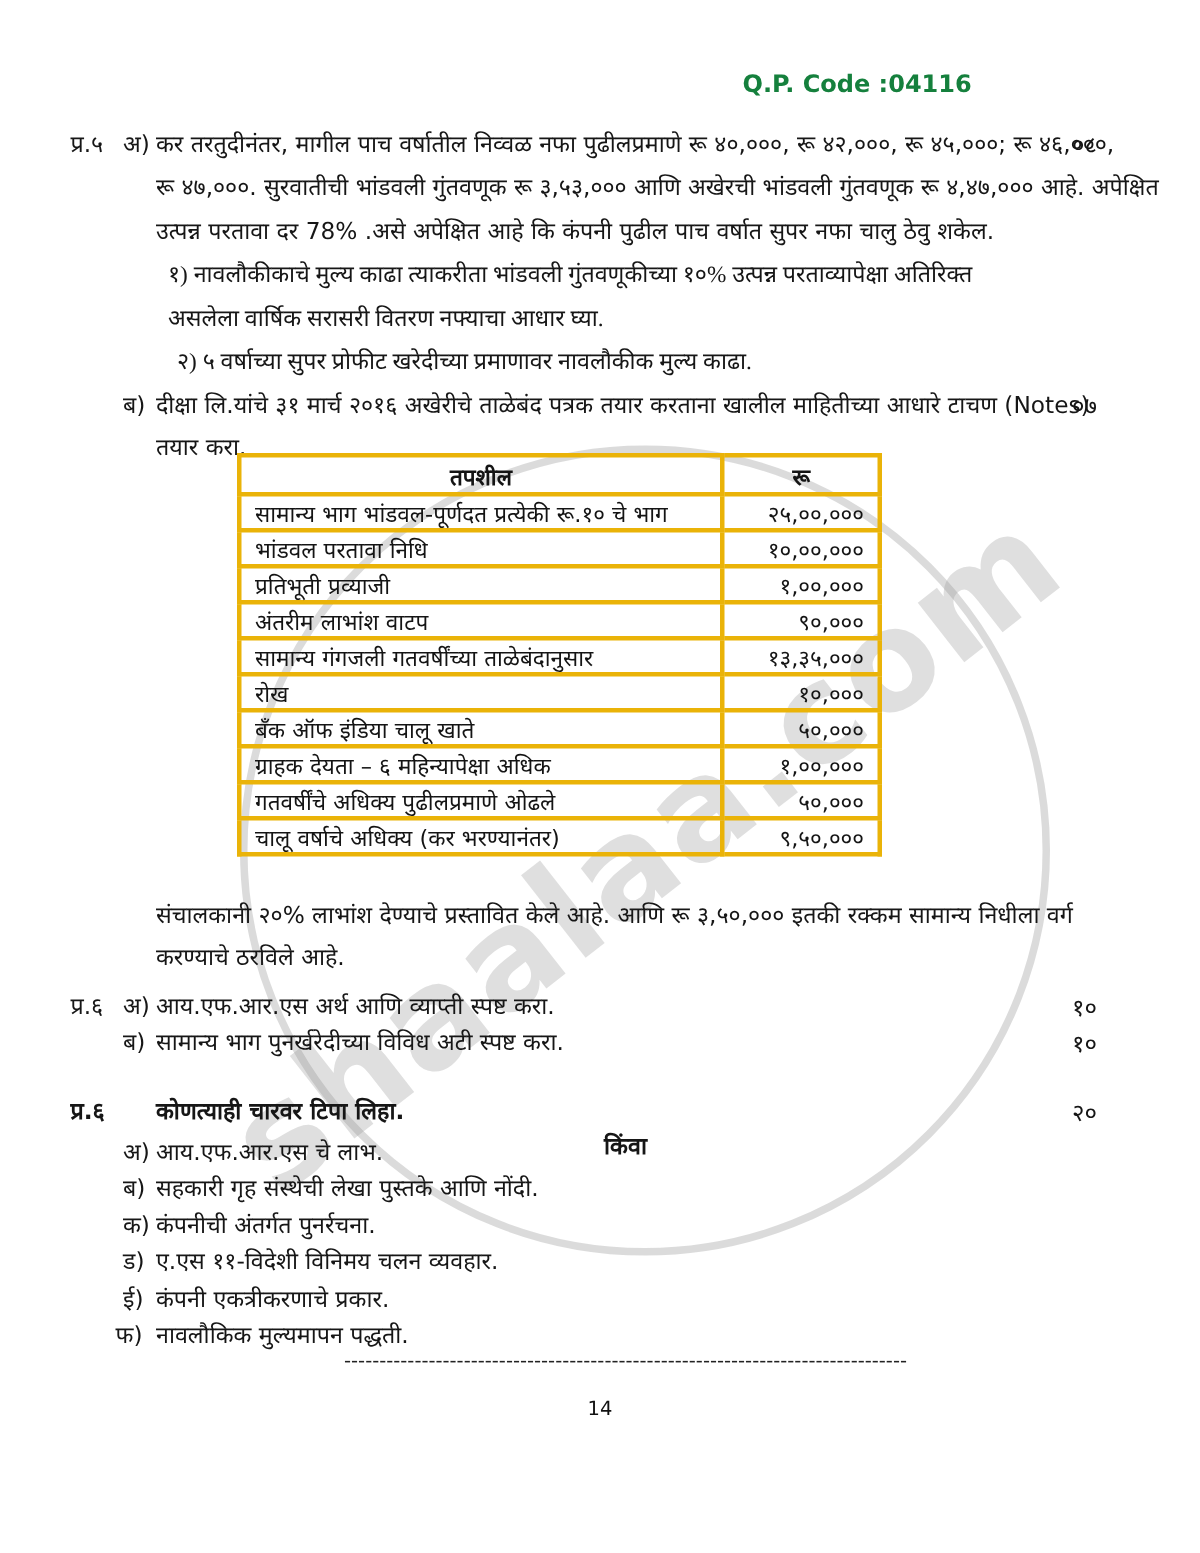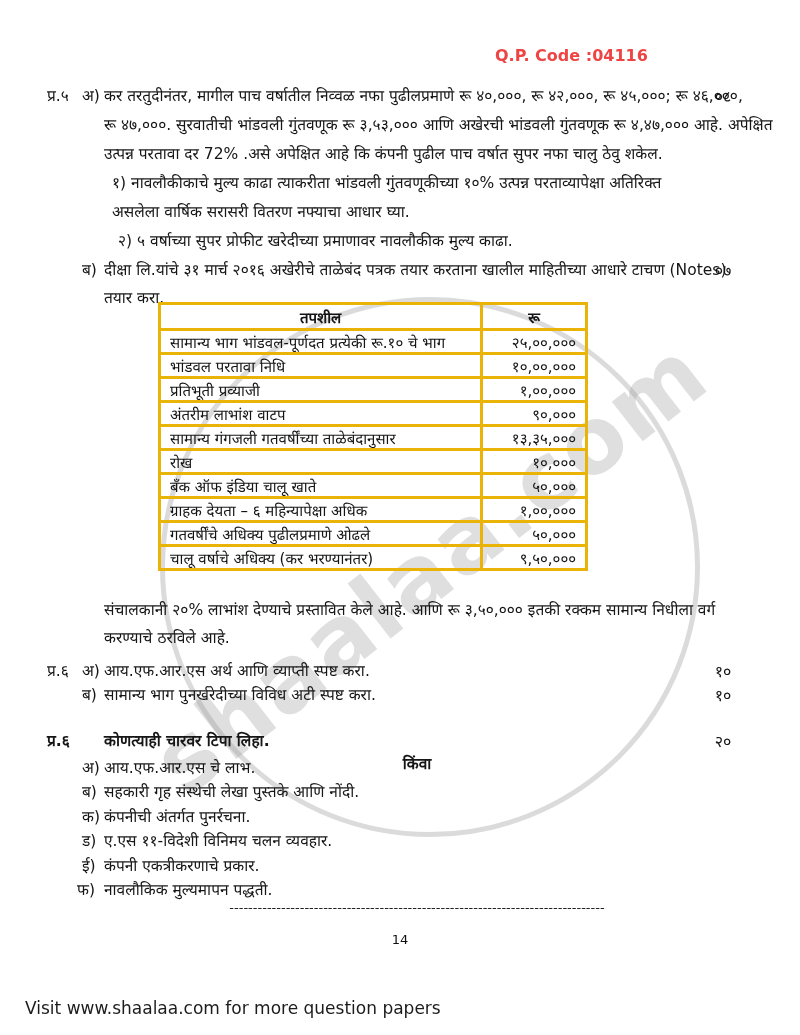--- a/index.html
+++ b/index.html
@@ -25,29 +25,29 @@
     transform:rotate(-38deg);
     font-size:92px;
     font-weight:700;
     letter-spacing:2px;
     color:rgba(150,150,150,0.30);
     white-space:nowrap;
   }
   
   .qp-code{
     position:absolute;left:495px;top:46px;
-    font-weight:700;font-size:16px;color:#ef4444;
+    font-weight:700;font-size:16px;color:#15803d;
   }
   
   .abs{position:absolute;}
   .line{position:relative;height:29px;font-size:15.5px;line-height:21px;}
   .line .qno{position:absolute;left:47px;white-space:nowrap;}
   .line .lab{position:absolute;left:82px;white-space:nowrap;}
   .line .txt{position:absolute;left:104px;white-space:nowrap;}
-  .line .txt-indent{position:absolute;left:112px;white-space:nowrap;}
+  .line .txt-indent{position:absolute;left:112px;white-space:nowrap;font-family:Liberation Serif, serif;}
   .line .marks{position:absolute;left:698px;width:50px;text-align:center;font-size:16px;}
   .h28 .line{height:28px;}
   .bold{font-weight:700;}
   
   table.qtable{
     position:absolute;left:158px;top:302px;
     width:430px;border-collapse:collapse;
     font-size:15px;color:#141414;
     background:transparent;
   }
@@ -94,21 +94,21 @@
     <div class="line">
       <span class="qno">प्र.५</span>
       <span class="lab">अ)</span>
       <span class="txt">कर तरतुदीनंतर, मागील पाच वर्षातील निव्वळ नफा पुढीलप्रमाणे रू ४०,०००, रू ४२,०००, रू ४५,०००; रू ४६,०००,</span>
       <span class="marks">०८</span>
     </div>
     <div class="line">
       <span class="txt">रू ४७,०००. सुरवातीची भांडवली गुंतवणूक रू ३,५३,००० आणि अखेरची भांडवली गुंतवणूक रू ४,४७,००० आहे. अपेक्षित</span>
     </div>
     <div class="line">
-      <span class="txt">उत्पन्न परतावा दर 72% .असे अपेक्षित आहे कि कंपनी पुढील पाच वर्षात सुपर नफा चालु ठेवु शकेल.</span>
+      <span class="txt">उत्पन्न परतावा दर 78% .असे अपेक्षित आहे कि कंपनी पुढील पाच वर्षात सुपर नफा चालु ठेवु शकेल.</span>
     </div>
     <div class="line">
       <span class="txt-indent">१) नावलौकीकाचे मुल्य काढा त्याकरीता भांडवली गुंतवणूकीच्या १०% उत्पन्न परताव्यापेक्षा अतिरिक्त</span>
     </div>
     <div class="line">
       <span class="txt-indent">असलेला वार्षिक सरासरी वितरण नफ्याचा आधार घ्या.</span>
     </div>
     <div class="line">
       <span class="txt-indent" style="left:118px;">२) ५ वर्षाच्या सुपर प्रोफीट खरेदीच्या प्रमाणावर नावलौकीक मुल्य काढा.</span>
     </div>
@@ -228,15 +228,14 @@
     <div class="line" style="height:24.4px;">
       <span class="lab" style="left:77px;">फ)</span>
       <span class="txt">नावलौकिक मुल्यमापन पद्धती.</span>
     </div>
   </div>
 
   <div class="divider">--------------------------------------------------------------------------------</div>
 
   <div class="page-number">14</div>
 
-  <div class="footer-text">Visit www.shaalaa.com for more question papers</div>
 
 </div>
 
 </body></html>

